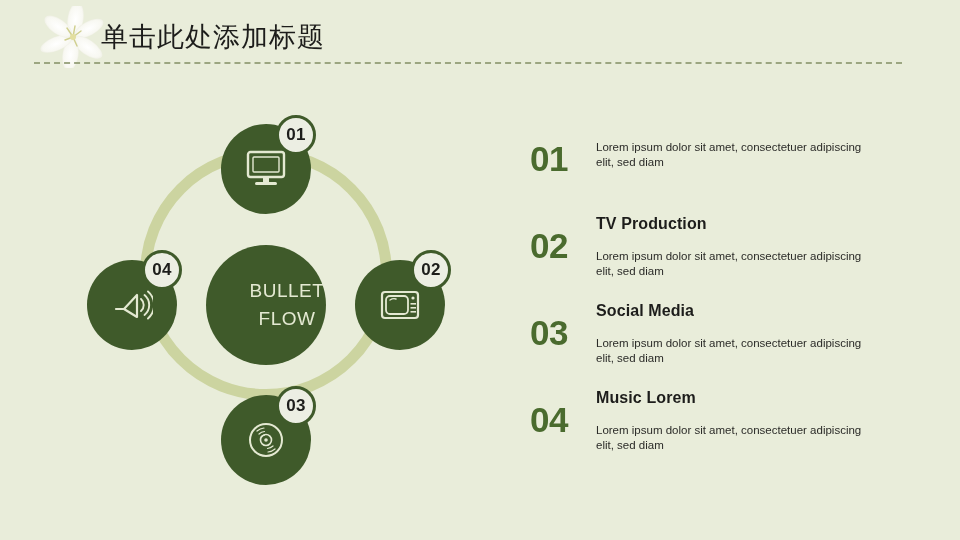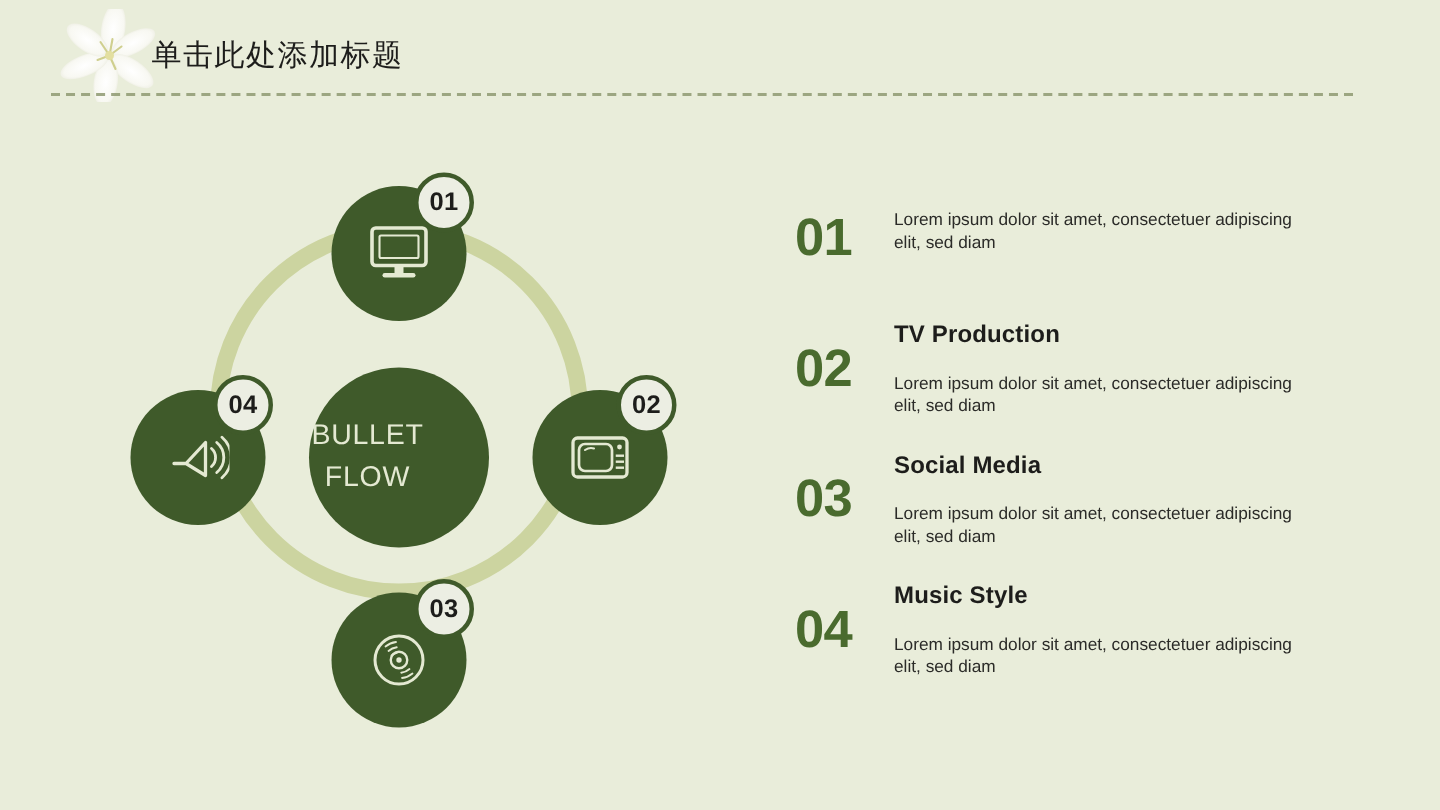--- a/index.html
+++ b/index.html
@@ -32,21 +32,21 @@
     left: 34px;
     top: 6px;
     width: 78px;
     height: 62px;
     pointer-events: none;
   }
   .page-title {
     position: absolute;
     left: 101px;
     top: 19px;
-    font-size: 20px;
+    font-size: 27px;
     line-height: 36px;
     color: #1d1d1b;
     letter-spacing: 1px;
     font-family: Liberation Serif, serif;
     white-space: nowrap;
   }
   .divider {
     position: absolute;
     left: 34px;
     top: 62px;
@@ -77,21 +77,21 @@
   .hub {
     position: absolute;
     left: 116px;
     top: 145px;
     width: 120px;
     height: 120px;
     border-radius: 50%;
     background: #3f5a2a;
     display: flex;
     align-items: center;
-    justify-content: flex-start;
+    justify-content: flex-end;
     box-sizing: border-box;
   }
   .hub-text {
     width: 78px;
     text-align: center;
     color: #e4e9d2;
     font-size: 19px;
     line-height: 28px;
     letter-spacing: .5px;
     word-break: break-all;
@@ -304,19 +304,19 @@
       <div class="item-num">03</div>
       <div class="item-body">
         <div class="item-title">Social Media</div>
         <div class="item-desc">Lorem ipsum dolor sit amet, consectetuer adipiscing elit, sed diam</div>
       </div>
     </div>
 
     <div class="list-item">
       <div class="item-num">04</div>
       <div class="item-body">
-        <div class="item-title">Music Style</div>
+        <div class="item-title">Music Lorem</div>
         <div class="item-desc">Lorem ipsum dolor sit amet, consectetuer adipiscing elit, sed diam</div>
       </div>
     </div>
 
   </div>
 </div>
 
 </body></html>

